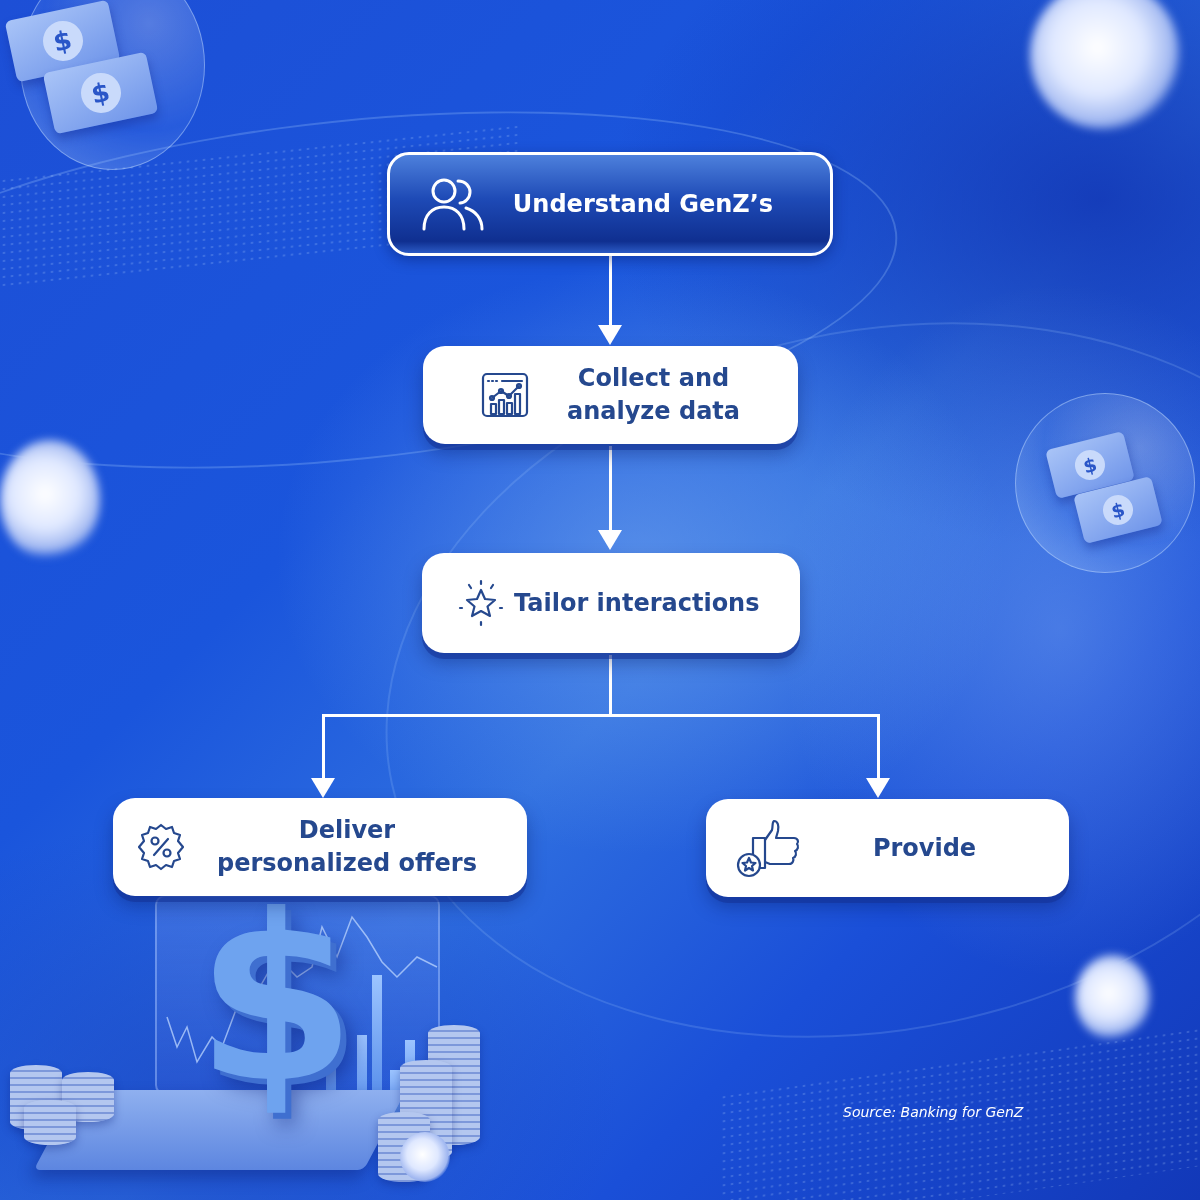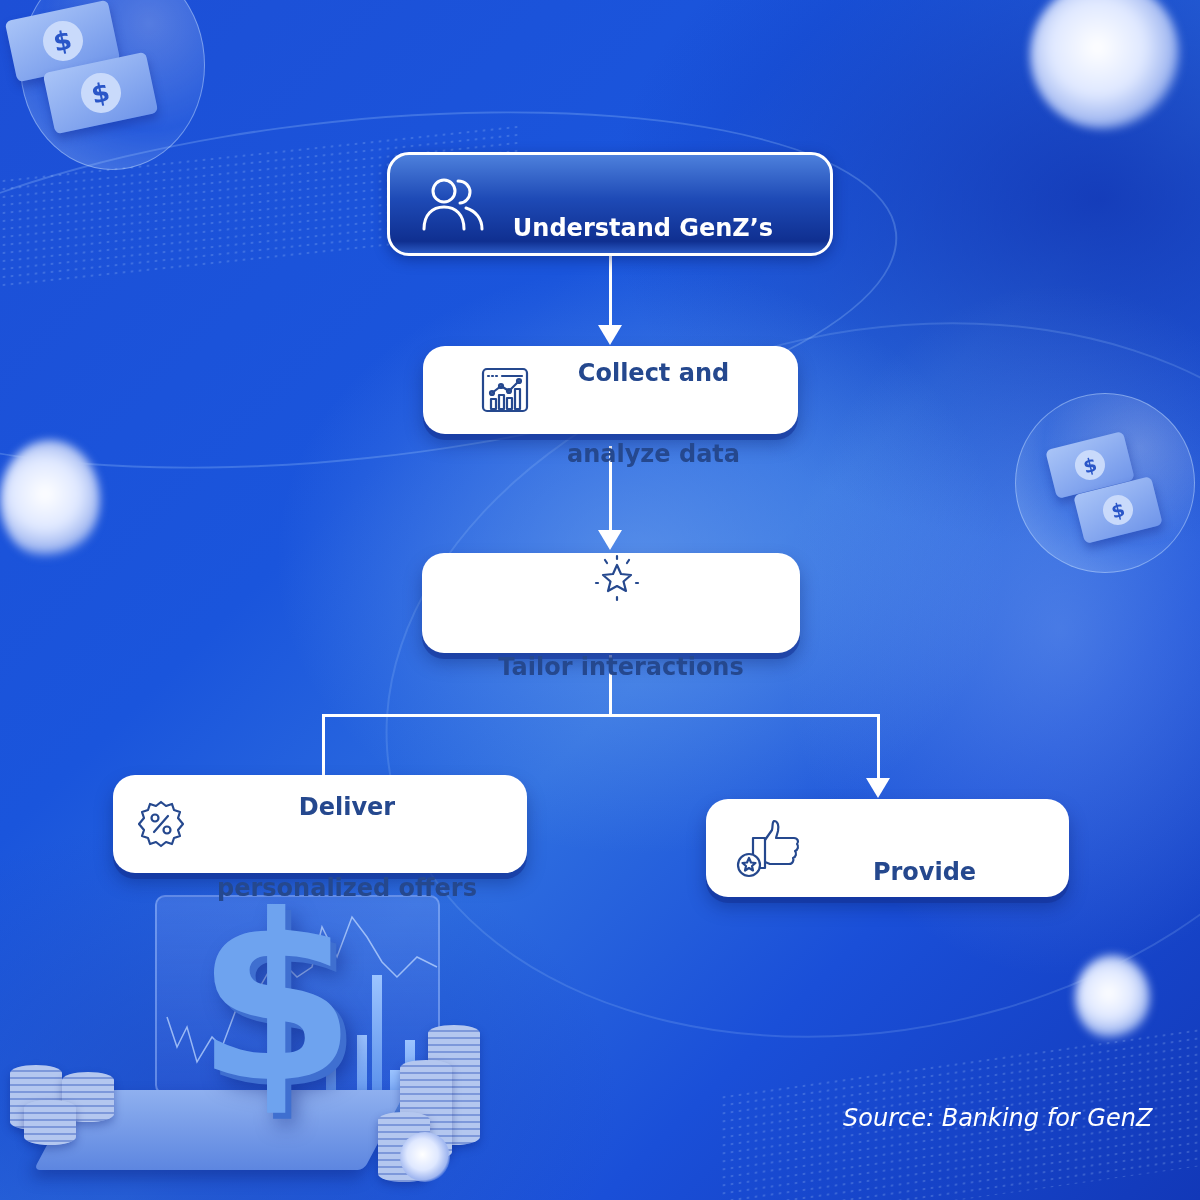--- a/index.html
+++ b/index.html
@@ -41,33 +41,33 @@
       cursor: pointer;
     }
     .node.primary {
       background: linear-gradient(180deg, #4d80dc 0%, #1e4ab6 45%, #0f2f90 88%, #2b5ac4 100%);
       border: 3px solid #ffffff;
       color: #ffffff;
       box-shadow: 0 4px 14px rgba(0,20,90,0.4);
     }
     .node .icon { flex: 0 0 auto; display: flex; align-items: center; justify-content: center; }
     .node .label { flex: 1 1 auto; text-align: center; }
-    .node .label span { display: block; margin-top: 48px; }
+    .node .label span { display: block; }
 
     .connector { position: absolute; background: #ffffff; }
     .arrowhead {
       position: absolute; width: 0; height: 0;
       border-left: 12px solid transparent;
       border-right: 12px solid transparent;
       border-top: 20px solid #ffffff;
     }
 
     .source {
       position: absolute; left: 843px; top: 1104px;
-      color: #ffffff; font-style: italic; font-size: 24px;
+      color: #ffffff; font-style: italic; font-size: 14px;
       font-family: "DejaVu Sans", sans-serif;
     }
 
     
     .bubble {
       position: absolute; border-radius: 50%;
       background: radial-gradient(circle at 70% 30%, rgba(255,255,255,0.25), rgba(120,170,255,0.12) 55%, rgba(200,225,255,0.35) 100%);
       border: 1px solid rgba(200,225,255,0.45);
     }
     .bill {
@@ -184,21 +184,21 @@
       <path d="M4 54 C4 40 12 32 24 32 C36 32 44 40 44 54"></path>
       <path d="M38 6 C46 6 50 12 50 17 C50 23 45 28 40 28"></path>
       <path d="M46 33 C56 36 62 44 62 54"></path>
     </svg>
   </span>
   <span class="label">
     <span>Understand GenZ’s</span>
   </span>
 </div>
 
-<div class="node" style="left:423px;top:346px;width:375px;height:88px;padding-left:58px;padding-right:20px;">
+<div class="node" style="left:423px;top:346px;width:375px;height:98px;padding-left:58px;padding-right:20px;">
   <span class="icon">
     <svg width="48" height="46" viewBox="0 0 48 46" fill="none" stroke="#25488e" stroke-width="2.2" stroke-linecap="round" stroke-linejoin="round">
       <rect x="2" y="2" width="44" height="42" rx="4"></rect>
       <line x1="7" y1="9" x2="8" y2="9"></line>
         <line x1="11" y1="9" x2="12" y2="9"></line>
         <line x1="15" y1="9" x2="16" y2="9"></line>
       <line x1="21" y1="9" x2="41" y2="9"></line>
       <rect x="10" y="32" width="5" height="10"></rect>
       <rect x="18" y="28" width="5" height="14"></rect>
       <rect x="26" y="31" width="5" height="11"></rect>
@@ -209,38 +209,38 @@
         <circle cx="28" cy="24" r="2"></circle>
         <circle cx="38" cy="14" r="2"></circle>
     </svg>
   </span>
   <span class="label">
     <span>Collect and</span>
     <span>analyze data</span>
   </span>
 </div>
 
-<div class="node" style="left:422px;top:553px;width:378px;height:100px;padding-left:34px;padding-right:14px;flex-direction:column;">
+<div class="node" style="left:422px;top:553px;width:378px;height:100px;padding-left:34px;padding-right:14px;">
   <span class="icon" style="margin-right:8px;">
     <svg width="50" height="50" viewBox="0 0 50 50" fill="none" stroke="#25488e" stroke-width="2.2" stroke-linecap="round" stroke-linejoin="round">
       <path d="M25 12 L29 21 L39 22 L31.5 28.5 L34 38 L25 33 L16 38 L18.5 28.5 L11 22 L21 21 Z"></path>
       <line x1="25" y1="3" x2="25" y2="6"></line>
       <line x1="13" y1="7" x2="15" y2="10"></line>
       <line x1="37" y1="7" x2="35" y2="10"></line>
       <line x1="4" y1="30" x2="6" y2="30"></line>
       <line x1="44" y1="30" x2="46" y2="30"></line>
       <line x1="25" y1="44" x2="25" y2="47"></line>
     </svg>
   </span>
   <span class="label" style="text-align:left;">
     <span>Tailor interactions</span>
   </span>
 </div>
 
-<div class="node" style="left:113px;top:775px;width:414px;height:98px;padding-left:22px;padding-right:20px;">
+<div class="node" style="left:113px;top:798px;width:414px;height:98px;padding-left:22px;padding-right:20px;">
   <span class="icon">
     <svg width="52" height="52" viewBox="0 0 52 52" fill="none" stroke="#25488e" stroke-width="2.2" stroke-linecap="round" stroke-linejoin="round">
       <path d="M26 4 L31 8 L37 6 L39 12 L45 14 L43 20 L48 26 L43 32 L45 38 L39 40 L37 46 L31 44 L26 48 L21 44 L15 46 L13 40 L7 38 L9 32 L4 26 L9 20 L7 14 L13 12 L15 6 L21 8 Z"></path>
       <circle cx="20" cy="20" r="3.5"></circle>
       <circle cx="32" cy="32" r="3.5"></circle>
       <line x1="33" y1="18" x2="19" y2="34"></line>
     </svg>
   </span>
   <span class="label">
     <span>Deliver</span>

